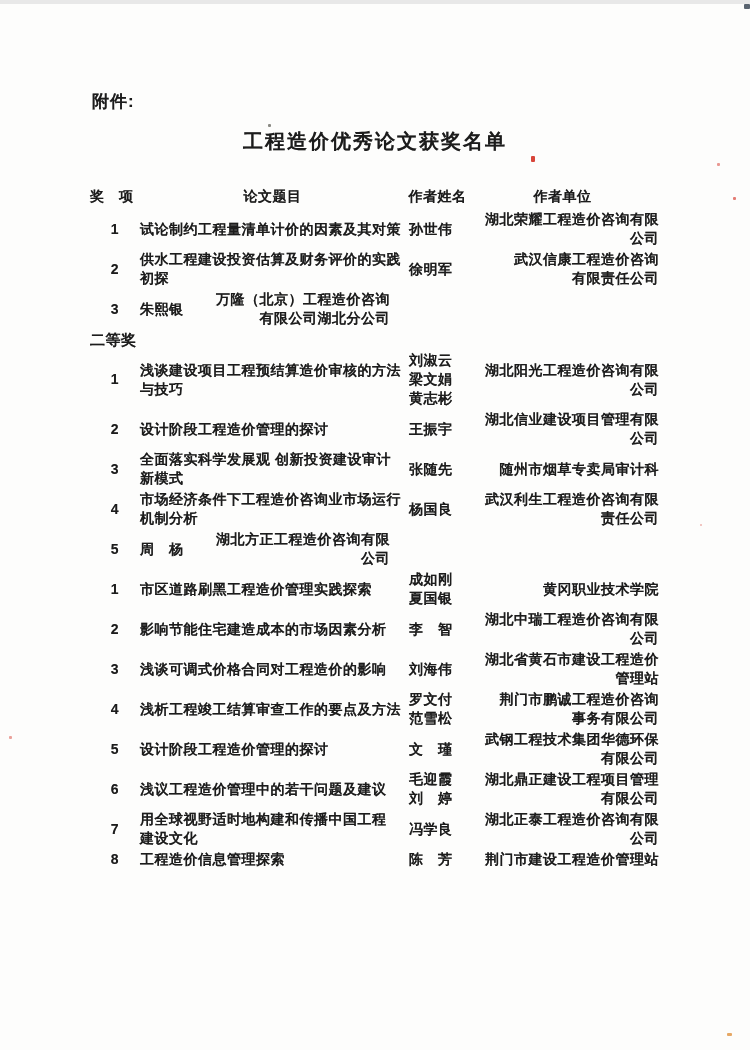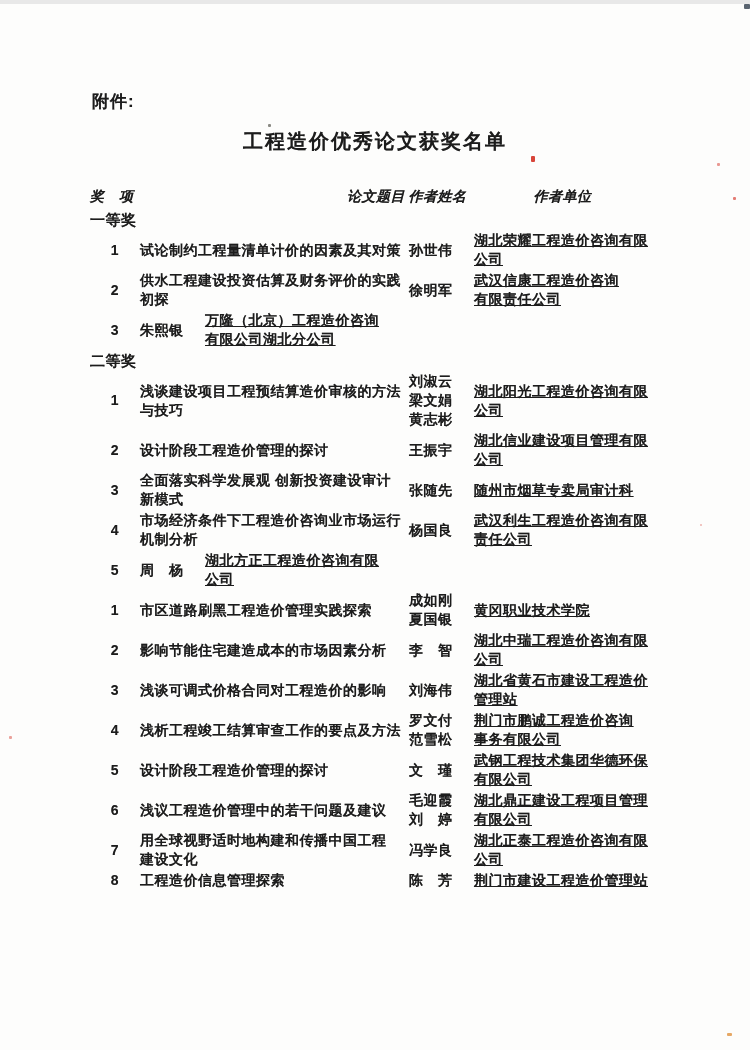--- a/index.html
+++ b/index.html
@@ -41,47 +41,46 @@
     left: 90px;
     top: 183px;
     width: 575px;
     font-size: 14px;
     line-height: 19px;
     letter-spacing: 0.5px;
   }
   .thead {
     display: flex;
     margin-bottom: 4px;
-    font-style: italic;
   }
   .col-num   { width: 50px;  flex: none; }
   .col-title { width: 265px; flex: none; }
   .col-author{ width: 65px;  flex: none; }
   .col-org   { width: 185px; flex: none; }
   .thead .col-num { text-align: left; }
-  .thead .col-title { text-align: right; }
+  .thead .col-title { text-align: center; }
   .thead .col-author { text-align: center; }
   .thead .col-org { text-align: center; }
   .section-label {
     margin: 0 0 2px 0;
     font-size: 15px;
     line-height: 19px;
   }
   .trow {
     display: flex;
     align-items: center;
     margin-bottom: 2px;
   }
   .trow .cell {
     white-space: pre-line;
   }
   .trow .col-num { text-align: center; }
   .trow .col-title { text-align: left; padding-right: 4px; }
   .trow .col-author { text-align: left; }
-  .trow .col-org { text-align: left; text-decoration: underline; }
+  .trow .col-org { text-align: right; }
   
   .speck {
     position: absolute;
     border-radius: 1px;
   }
   .speck-1 { left: 531px; top: 152px; width: 4px; height: 6px; }
   .speck-2 { left: 268px; top: 120px; width: 3px; height: 3px; background: #8a8a84; }
   .speck-3 { left: 717px; top: 159px; width: 3px; height: 3px; opacity: .55; }
   .speck-4 { left: 733px; top: 193px; width: 3px; height: 3px; opacity: .7; }
   .speck-5 { left: 9px;   top: 732px; width: 3px; height: 3px; opacity: .5; }
@@ -108,21 +107,20 @@
   <h1 class="doc-title">工程造价优秀论文获奖名单</h1>
 
   <div class="awards-table">
     <div class="thead">
       <div class="col-num">奖　项</div>
       <div class="col-title">论文题目</div>
       <div class="col-author">作者姓名</div>
       <div class="col-org">作者单位</div>
     </div>
     <div id="table-body">
-        <div class="section-label">一等奖</div>
         <div class="trow">
           <div class="col-num cell">1</div>
           <div class="col-title cell">试论制约工程量清单计价的因素及其对策</div>
           <div class="col-author cell">孙世伟</div>
           <div class="col-org cell">湖北荣耀工程造价咨询有限
 公司</div>
         </div>
         <div class="trow">
           <div class="col-num cell">2</div>
           <div class="col-title cell">供水工程建设投资估算及财务评价的实践

